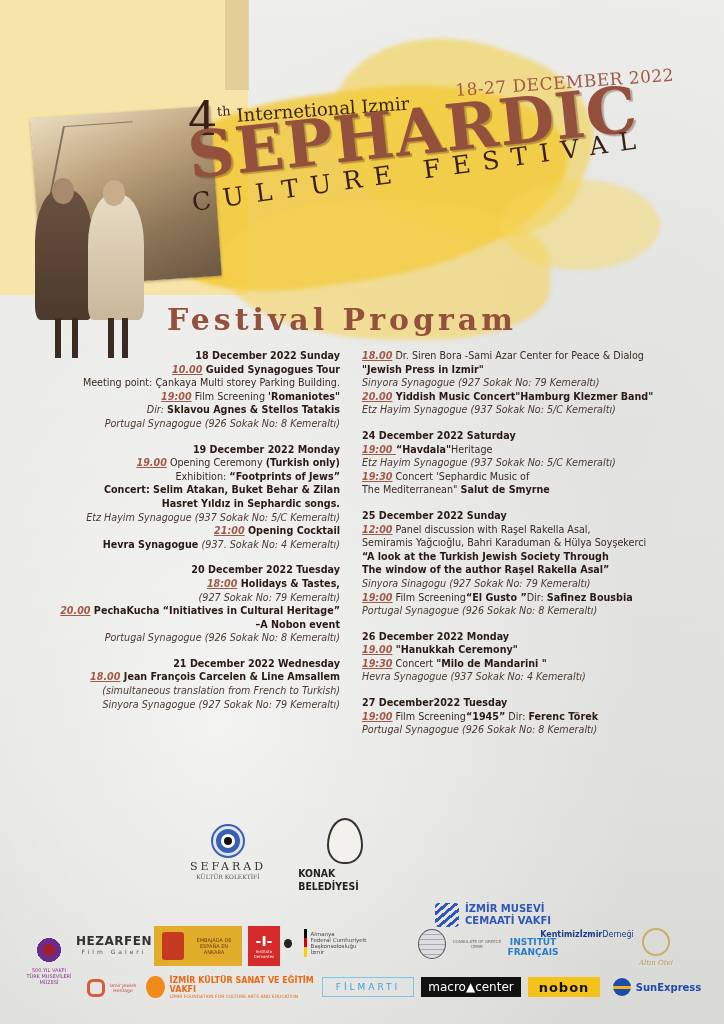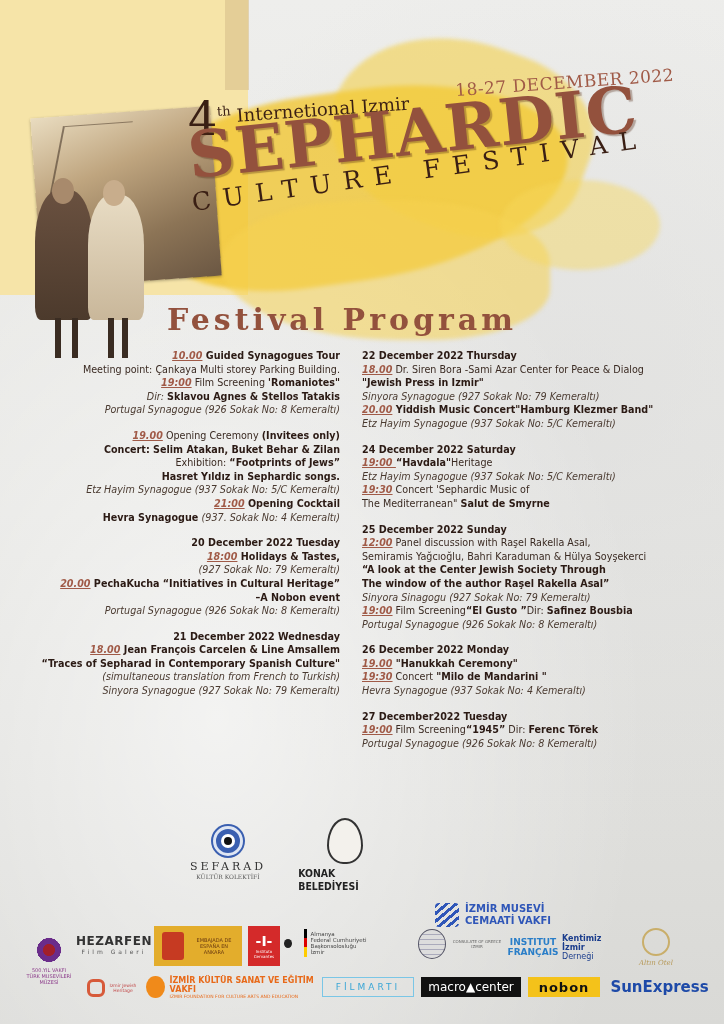--- a/index.html
+++ b/index.html
@@ -113,34 +113,34 @@
   .sp-emb { left: 154px; top: 926px; width: 88px; height: 40px; background: #e3ad2c; font-size: 5px; color: #6a3a10; justify-content: flex-end; padding-right: 8px; }
   .sp-emb .crest { position: absolute; left: 8px; top: 6px; width: 22px; height: 28px; background: #c63a22; border-radius: 3px; }
   .sp-cerv { left: 248px; top: 926px; width: 32px; height: 40px; background: #d42a2a; color: #fff; font-size: 4px; flex-direction: column; }
   .sp-cerv .sym { font-size: 14px; font-weight: bold; }
   .sp-ger { left: 284px; top: 928px; width: 118px; height: 30px; font-size: 5.5px; color: #444; justify-content: flex-start; text-align: left; }
   .sp-ger .flag { width: 3px; height: 28px; background: linear-gradient(#000 0 33%, #d00 33% 66%, #fc0 66%); margin: 0 4px 0 12px; }
   .sp-ger .eagle { width: 9px; height: 9px; border-radius: 50%; background: #222; }
   .sp-greek { left: 410px; top: 928px; width: 100px; height: 32px; font-size: 4px; color: #666; }
   .sp-greek .em { width: 28px; height: 30px; border: 1.5px solid #556; border-radius: 50%; margin-right: 6px; background: repeating-linear-gradient(#ddd 0 4px, #aab 4px 5px); }
   .sp-if { left: 505px; top: 932px; width: 56px; height: 30px; flex-direction: column; font-size: 9px; font-weight: bold; color: #2a7ec8; line-height: 10px; }
-  .sp-kent { left: 562px; top: 930px; width: 50px; height: 34px; flex-direction: column; align-items: flex-start; font-size: 8px; font-weight: bold; color: #1a3c8c; line-height: 9px; }
+  .sp-kent { left: 562px; top: 930px; width: 50px; height: 34px; align-items: flex-start; font-size: 8px; font-weight: bold; color: #1a3c8c; line-height: 9px; }
   .sp-kent .d { font-weight: normal; }
   .sp-gold { left: 634px; top: 922px; width: 44px; height: 50px; flex-direction: column; font-size: 7px; font-style: italic; color: #b79a5a; font-family: "DejaVu Serif", serif; }
   .sp-gold .ring { width: 28px; height: 28px; border-radius: 50%; border: 2px solid #c9ae6a; margin-bottom: 3px; }
   .sp-izjh { left: 82px; top: 975px; width: 60px; height: 26px; font-size: 4.5px; color: #c24a4a; }
   .sp-izjh .mk { width: 18px; height: 18px; border: 3px solid #d75a3a; border-radius: 6px; margin-right: 4px; }
   .sp-iksev { left: 146px; top: 974px; width: 170px; height: 26px; justify-content: flex-start; }
   .sp-iksev .dot { width: 22px; height: 22px; border-radius: 50%; background: #f08a1a; margin-right: 5px; }
   .sp-iksev .t1 { font-size: 8px; font-weight: bold; color: #e86a1a; display: block; text-align: left; }
   .sp-iksev .t2 { font-size: 4.5px; color: #e86a1a; display: block; text-align: left; }
   .sp-filmarti { left: 322px; top: 977px; width: 92px; height: 20px; border: 1.5px solid #7ac6e6; font-size: 9px; letter-spacing: 3px; color: #3aa6d6; }
   .sp-macro { left: 421px; top: 977px; width: 100px; height: 20px; background: #111; color: #fff; font-size: 12px; }
   .sp-nobon { left: 528px; top: 977px; width: 72px; height: 20px; background: #f4c21a; color: #111; font-size: 13px; font-weight: bold; letter-spacing: 1px; }
-  .sp-sun { left: 607px; top: 976px; width: 100px; height: 22px; font-size: 15px; font-weight: bold; color: #1e4aa8; }
+  .sp-sun { left: 607px; top: 976px; width: 100px; height: 22px; font-size: 10px; font-weight: bold; color: #1e4aa8; }
   .sp-sun .globe { width: 18px; height: 18px; border-radius: 50%; background: linear-gradient(#1e4aa8 0 45%, #f6b21a 45% 60%, #1e4aa8 60%); margin-right: 5px; }
 </style>
 </head>
 <body>
 
 <div class="bg-rect"></div>
 <div class="bg-rect-edge"></div>
 <div class="splash s1"></div>
 <div class="splash s2"></div>
 <div class="splash s3"></div>
@@ -162,72 +162,72 @@
 
 <div class="title-4">4</div>
 <div class="title-intl"><sup>th</sup> <span>Internetional Izmir</span></div>
 <div class="title-dates">18-27 DECEMBER 2022</div>
 <div class="title-main">SEPHARDIC</div>
 <div class="title-sub">CULTURE FESTIVAL</div>
 <div class="program-title">Festival Program</div>
 
 <div class="col col-left" id="col-left">
     <div class="day">
+      <div class="day-head">18 December 2022 Sunday</div>
       <div class="line"><span class="t">10.00</span><span class="b"> Guided Synagogues Tour</span></div>
       <div class="line"><span class="">Meeting point: Çankaya Multi storey Parking Building.</span></div>
       <div class="line"><span class="t">19:00</span><span class="">  Film Screening </span><span class="b">'Romaniotes"</span></div>
       <div class="line"><span class="i">Dir: </span><span class="b">Sklavou Agnes &amp; Stellos Tatakis</span></div>
       <div class="line"><span class="i">Portugal Synagogue (926 Sokak No: 8 Kemeraltı)</span></div>
     </div>
     <div class="day">
-      <div class="line"><span class="t">19.00</span><span class=""> Opening Ceremony </span><span class="b">(Invitees only)</span></div>
+      <div class="day-head">19 December 2022 Monday</div>
+      <div class="line"><span class="t">19.00</span><span class=""> Opening Ceremony </span><span class="b">(Turkish only)</span></div>
+      <div class="line"><span class="">Exhibition: </span><span class="b">“Footprints of Jews”</span></div>
       <div class="line"><span class="b">Concert: Selim Atakan, Buket Behar &amp; Zilan</span></div>
-      <div class="line"><span class="">Exhibition: </span><span class="b">“Footprints of Jews”</span></div>
       <div class="line"><span class="b">Hasret Yıldız in Sephardic songs.</span></div>
       <div class="line"><span class="i">Etz Hayim Synagogue (937 Sokak No: 5/C Kemeraltı)</span></div>
       <div class="line"><span class="t">21:00</span><span class="b"> Opening Cocktail</span></div>
       <div class="line"><span class="b">Hevra Synagogue </span><span class="i"> (937. Sokak No: 4 Kemeraltı)</span></div>
     </div>
     <div class="day">
       <div class="day-head">20 December 2022 Tuesday</div>
       <div class="line"><span class="t">18:00</span><span class="b"> Holidays &amp; Tastes,</span></div>
       <div class="line"><span class="i">(927 Sokak No: 79 Kemeraltı)</span></div>
       <div class="line"><span class="t">20.00</span><span class="b"> PechaKucha “Initiatives in Cultural Heritage”</span></div>
       <div class="line"><span class="b">–A Nobon event</span></div>
       <div class="line"><span class="i">Portugal Synagogue (926 Sokak No: 8 Kemeraltı)</span></div>
     </div>
     <div class="day">
       <div class="day-head">21 December 2022 Wednesday</div>
       <div class="line"><span class="t">18.00</span><span class="b"> Jean François Carcelen &amp; Line Amsallem</span></div>
-      <div class="line"><span class="b">“Traces of Sepharad in Contemporary Spanish Culture"</span></div>
       <div class="line"><span class="i">(simultaneous translation from French to Turkish)</span></div>
       <div class="line"><span class="i">Sinyora Synagogue (927 Sokak No: 79 Kemeraltı)</span></div>
     </div>
   </div>
 <div class="col col-right" id="col-right">
     <div class="day">
-      <div class="day-head">22 December 2022 Thursday</div>
       <div class="line"><span class="t">18.00</span><span class="">  Dr. Siren Bora -Sami Azar Center for Peace &amp; Dialog</span></div>
       <div class="line"><span class="b">"Jewish Press in Izmir"</span></div>
       <div class="line"><span class="i">Sinyora Synagogue (927 Sokak No: 79 Kemeraltı)</span></div>
       <div class="line"><span class="t">20.00</span><span class="b"> Yiddish Music Concert"Hamburg Klezmer Band"</span></div>
       <div class="line"><span class="i">Etz Hayim Synagogue (937 Sokak No: 5/C Kemeraltı)</span></div>
     </div>
     <div class="day">
       <div class="day-head">24 December 2022 Saturday</div>
       <div class="line"><span class="t"> 19:00 </span><span class="b">“Havdala"</span><span class="">Heritage</span></div>
       <div class="line"><span class="i">Etz Hayim Synagogue (937 Sokak No: 5/C Kemeraltı)</span></div>
       <div class="line"><span class="t">19:30</span><span class=""> Concert 'Sephardic Music of</span></div>
       <div class="line"><span class="">The Mediterranean" </span><span class="b">Salut de Smyrne</span></div>
     </div>
     <div class="day">
       <div class="day-head">25 December 2022 Sunday</div>
       <div class="line"><span class="t">12:00</span><span class=""> Panel discussion with Raşel Rakella Asal,</span></div>
       <div class="line"><span class="">Semiramis Yağcıoğlu, Bahri Karaduman &amp; Hülya Soyşekerci</span></div>
-      <div class="line"><span class="b">“A look at the Center Jewish Society Through</span></div>
+      <div class="line"><span class="b">“A look at the Turkish Jewish Society Through</span></div>
       <div class="line"><span class="b">The window of the author Raşel Rakella Asal”</span></div>
       <div class="line"><span class="i">Sinyora Sinagogu (927 Sokak No: 79 Kemeraltı)</span></div>
       <div class="line"><span class="t">19:00</span><span class="">  Film Screening</span><span class="b">“El Gusto ”</span><span class="">Dir: </span><span class="b">Safinez Bousbia</span></div>
       <div class="line"><span class="i">Portugal Synagogue (926 Sokak No: 8 Kemeraltı)</span></div>
     </div>
     <div class="day">
       <div class="day-head">26 December 2022 Monday</div>
       <div class="line"><span class="t">19.00</span><span class="b"> "Hanukkah Ceremony"</span></div>
       <div class="line"><span class="t">19:30</span><span class=""> Concert </span><span class="b">"Milo de Mandarini "</span></div>
       <div class="line"><span class="i">Hevra Synagogue (937 Sokak No: 4 Kemeraltı)</span></div>

